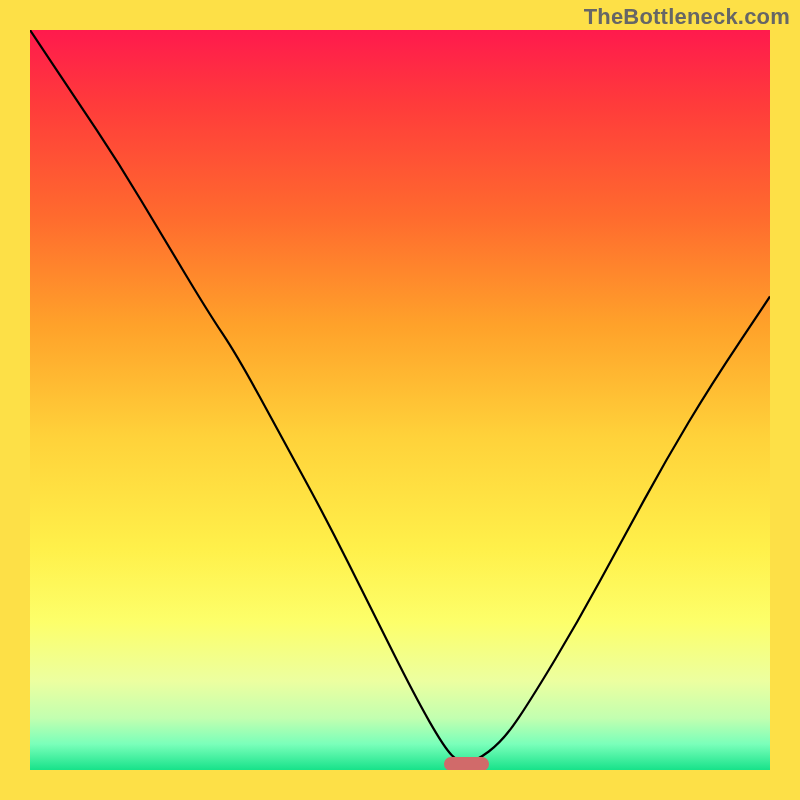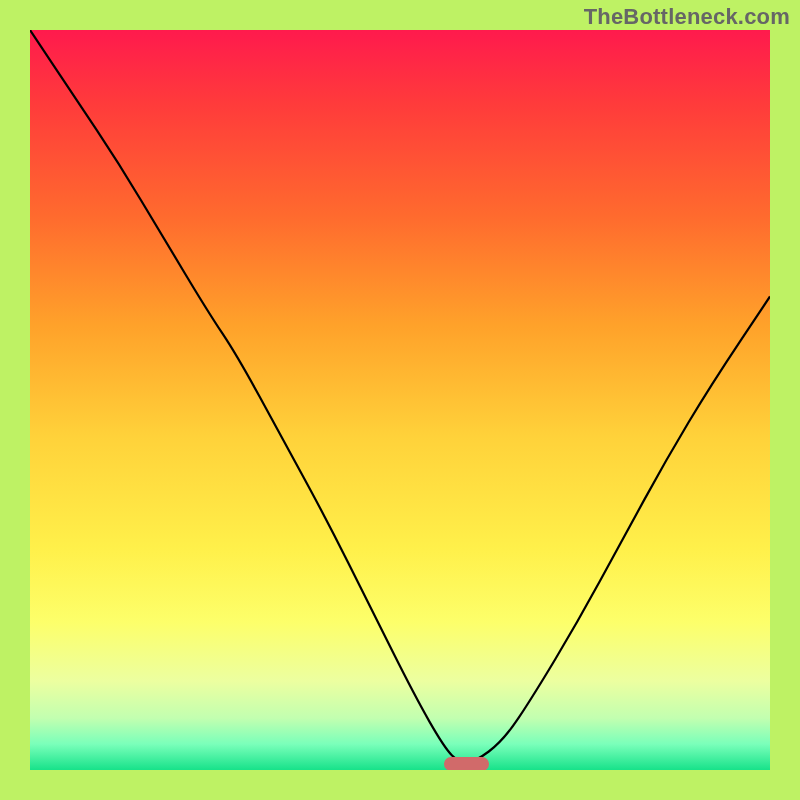--- a/index.html
+++ b/index.html
@@ -8,21 +8,21 @@
     width: 800px;
     height: 800px;
     overflow: hidden;
     background: #000;
     font-family: Arial, Helvetica, sans-serif;
   }
   .frame {
     position: relative;
     width: 800px;
     height: 800px;
-    background: #bef264;
+    background: #fde047;
   }
   .watermark {
     position: absolute;
     top: 4px;
     right: 10px;
     color: #666;
     font-size: 22px;
     font-weight: 600;
     letter-spacing: 0.2px;
     z-index: 10;

